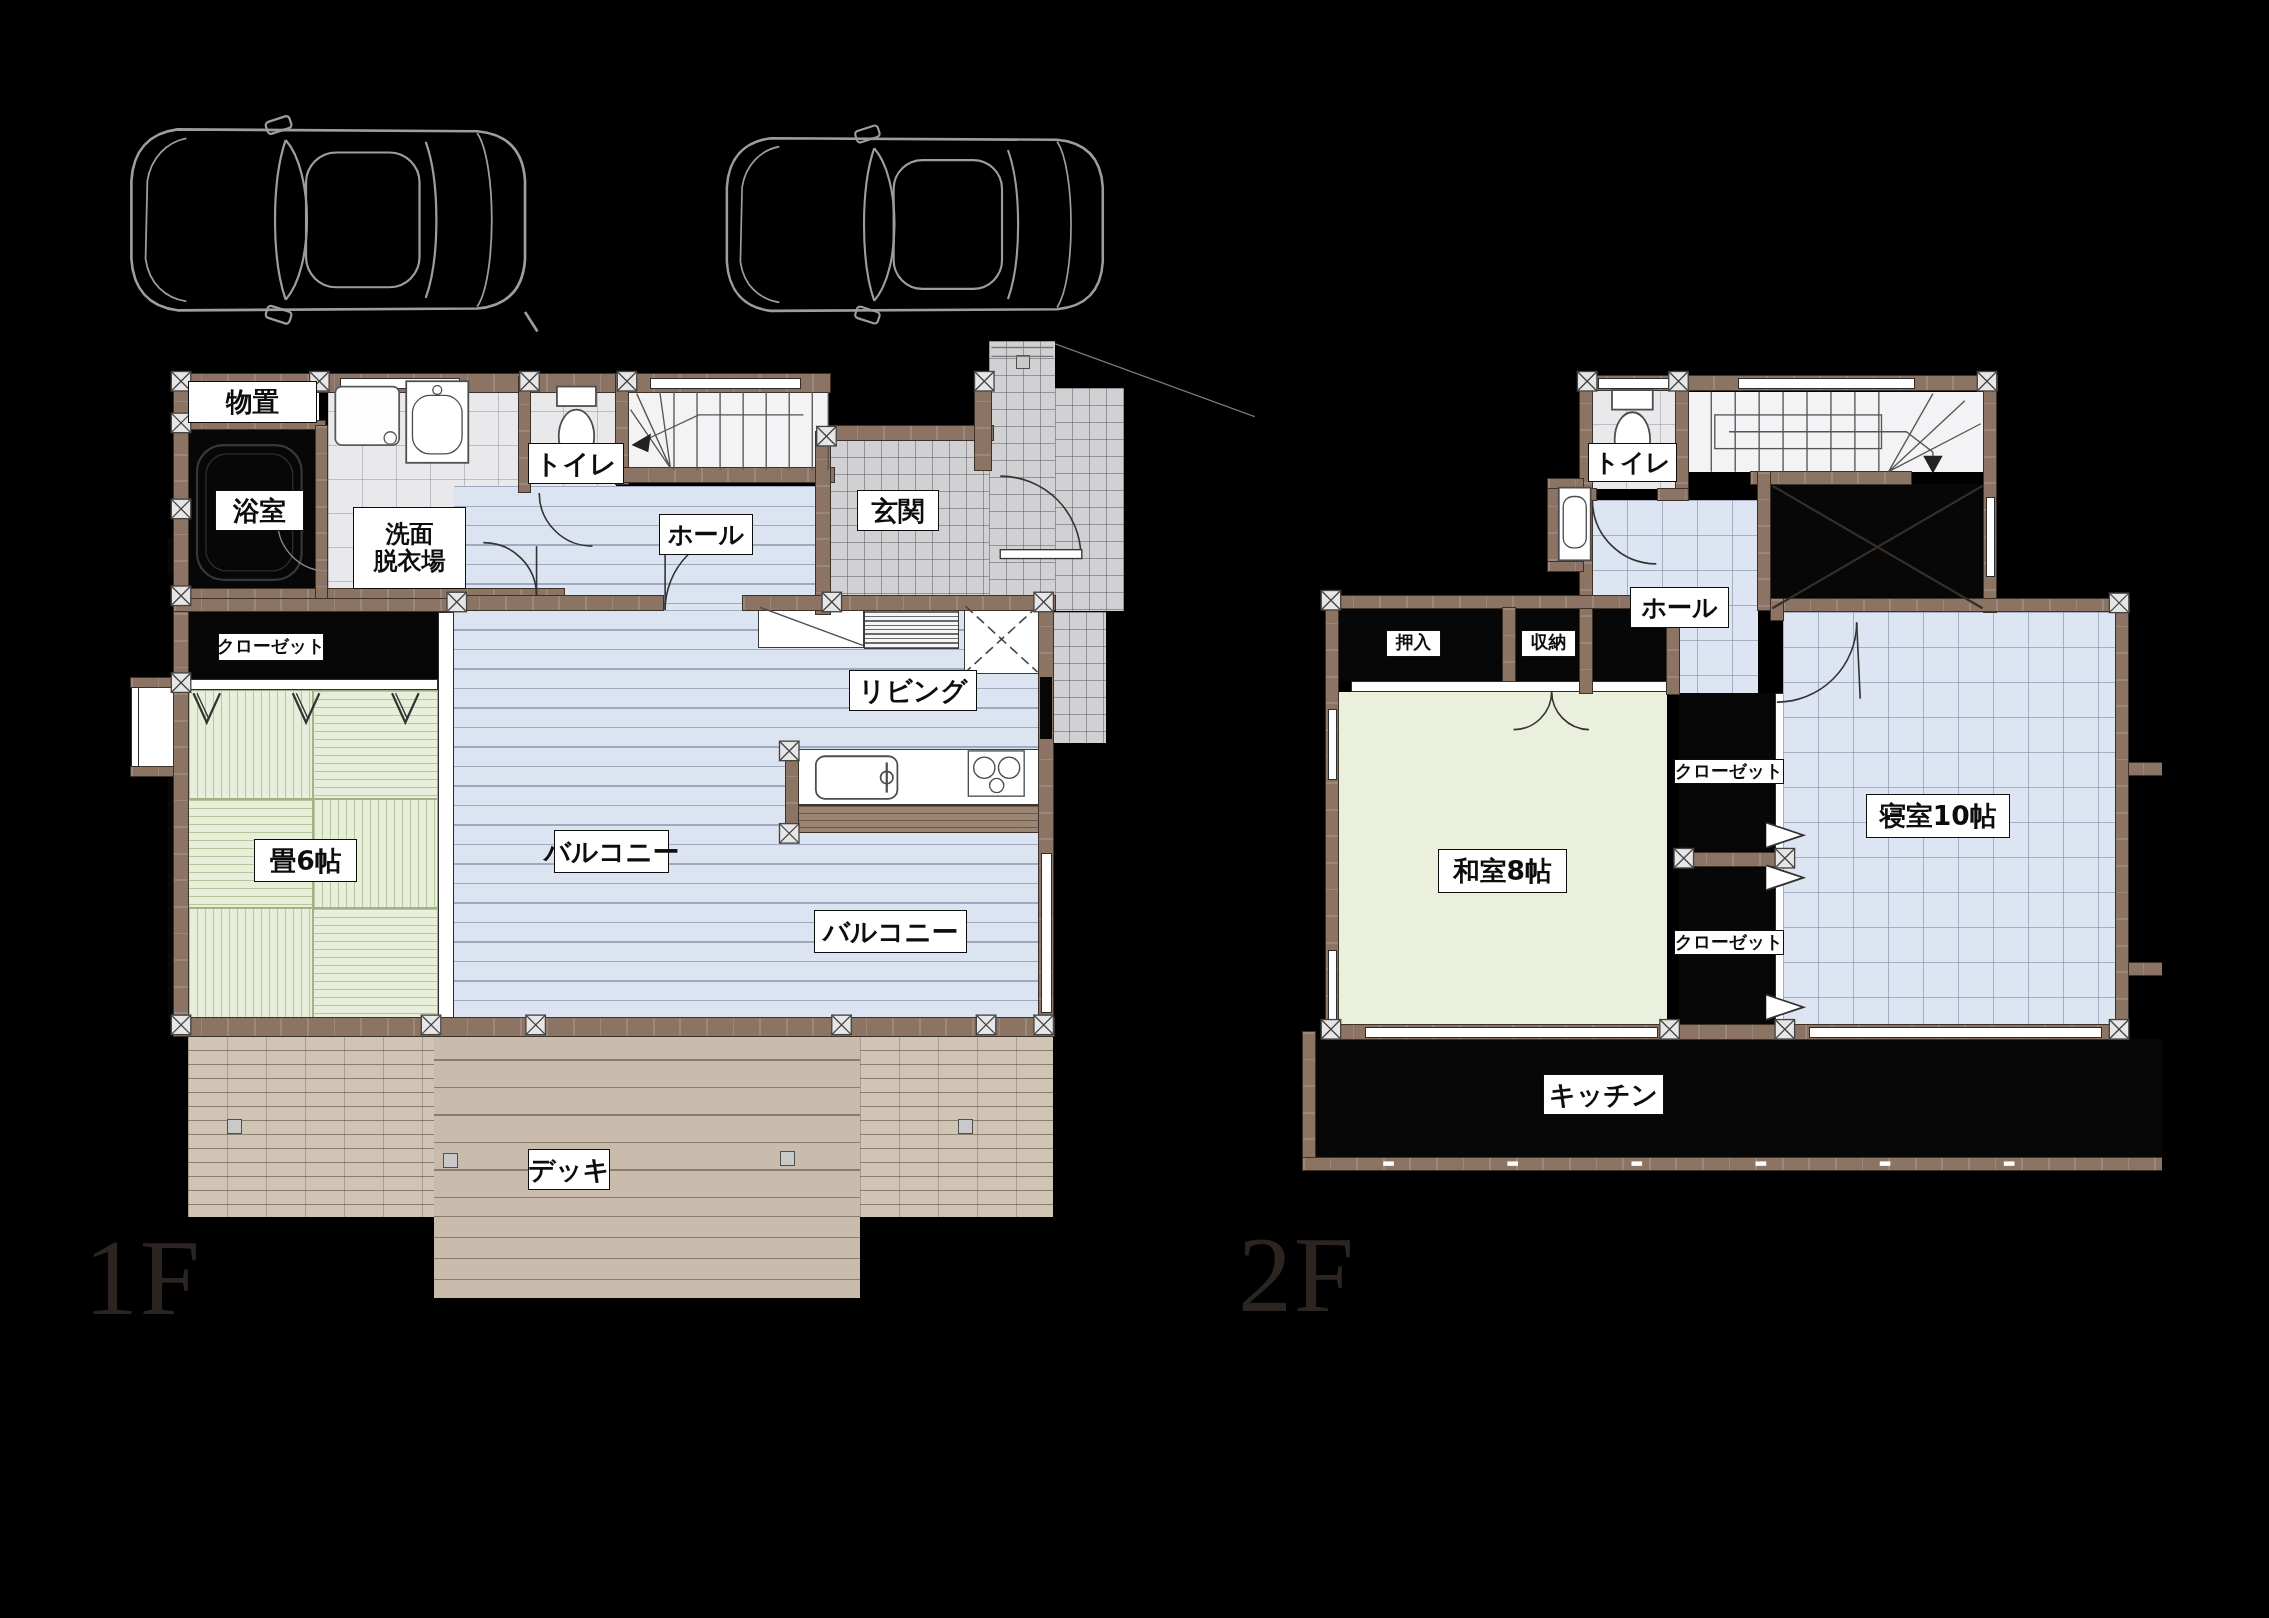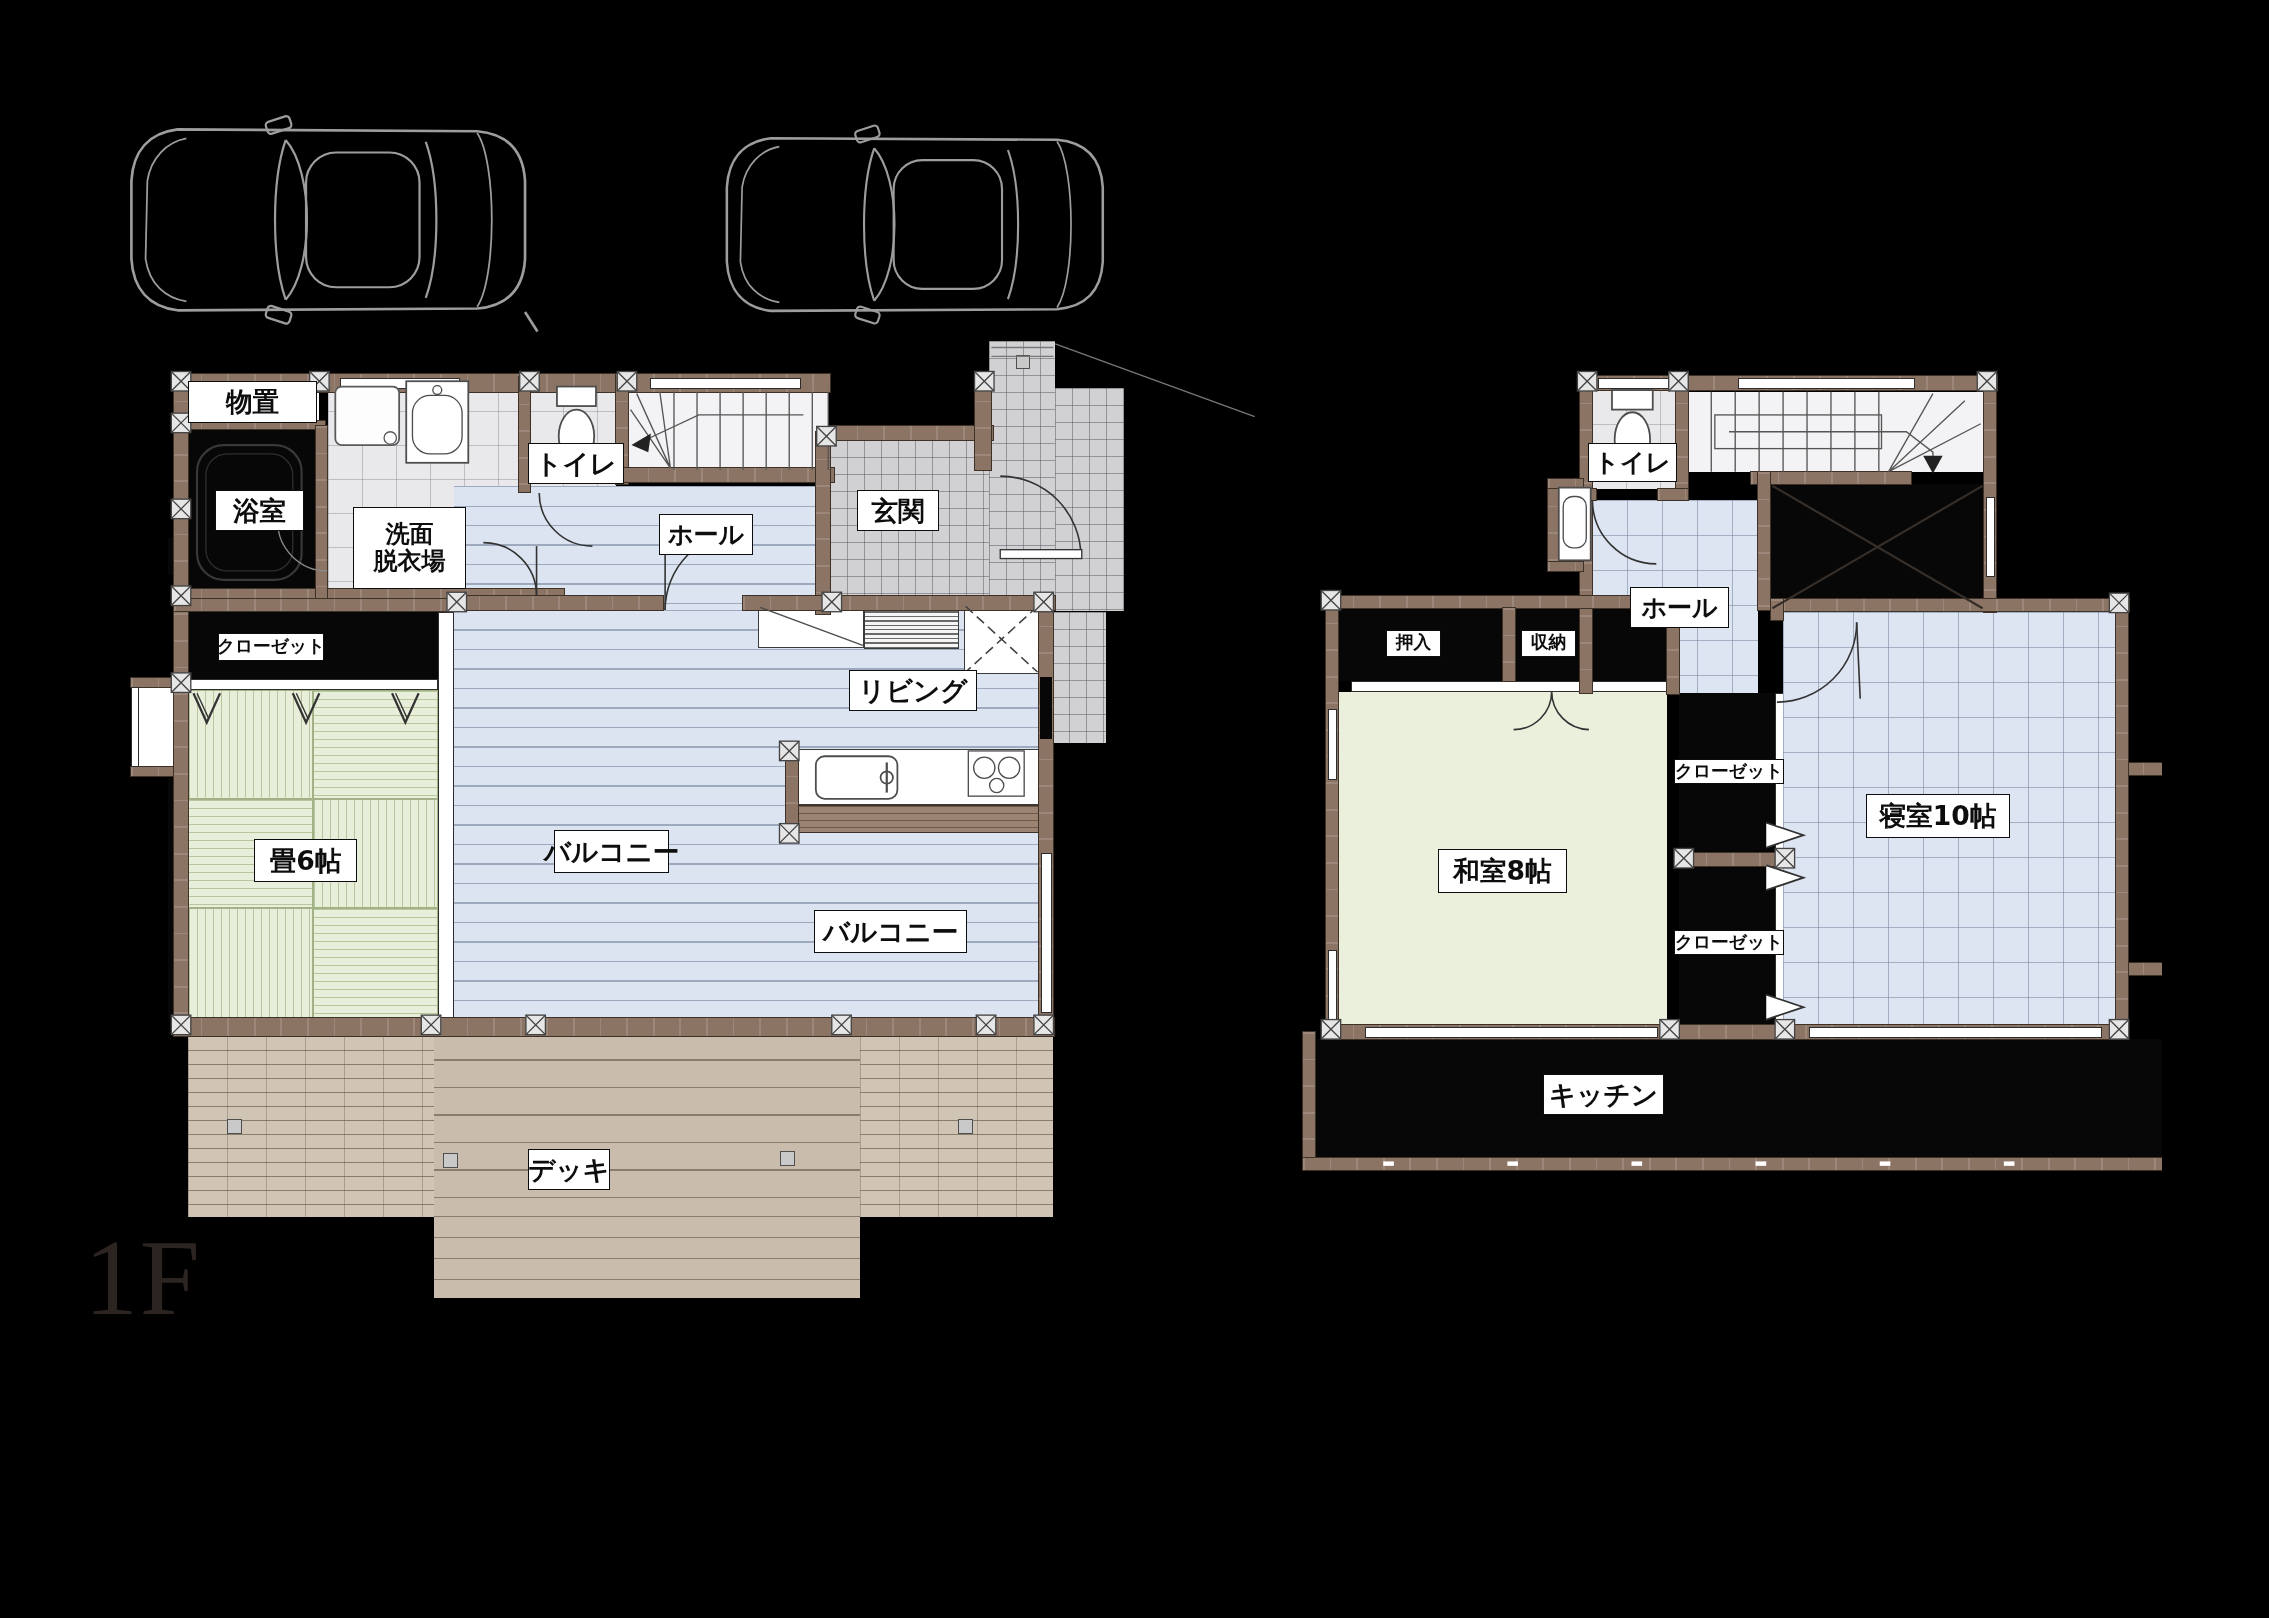--- a/index.html
+++ b/index.html
@@ -363,14 +363,15 @@
   <div class="lbl" style="left:1630px;top:587px;width:99px;height:41px;font-size:25px;">ホール</div>
   <div class="lbl lbl-s" style="left:1386px;top:630px;width:55px;height:26.6px;">押入</div>
   <div class="lbl lbl-s" style="left:1521px;top:630px;width:55px;height:26.6px;">収納</div>
   <div class="lbl lbl-s" style="left:1674px;top:759px;width:110px;height:25px;">クローゼット</div>
   <div class="lbl lbl-s" style="left:1674px;top:930px;width:110px;height:25px;">クローゼット</div>
   <div class="lbl" style="left:1438px;top:849px;width:129px;height:44px;">和室8帖</div>
   <div class="lbl" style="left:1866px;top:794px;width:144px;height:44px;">寝室10帖</div>
   <div class="lbl" style="left:1543px;top:1074px;width:121px;height:41px;">キッチン</div>
 
   <div class="ftitle" style="left:84px;top:1216px;">1F</div>
+  <div class="ftitle" style="left:1238px;top:1213px;">2F</div>
 </div>
 
 
 </body></html>

